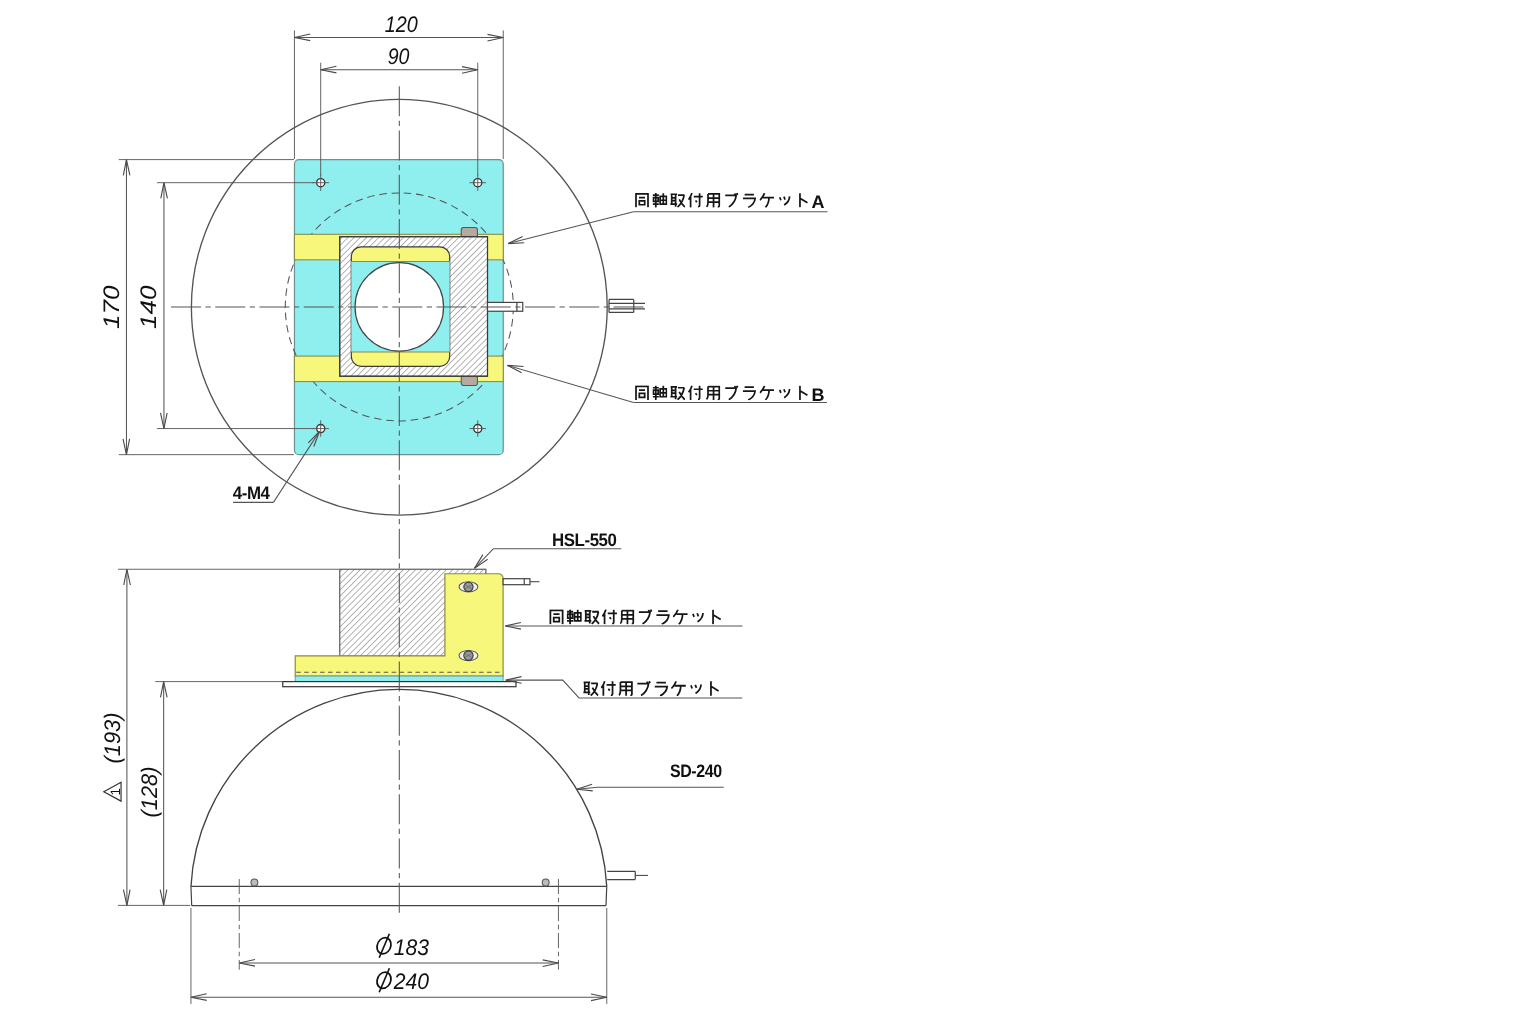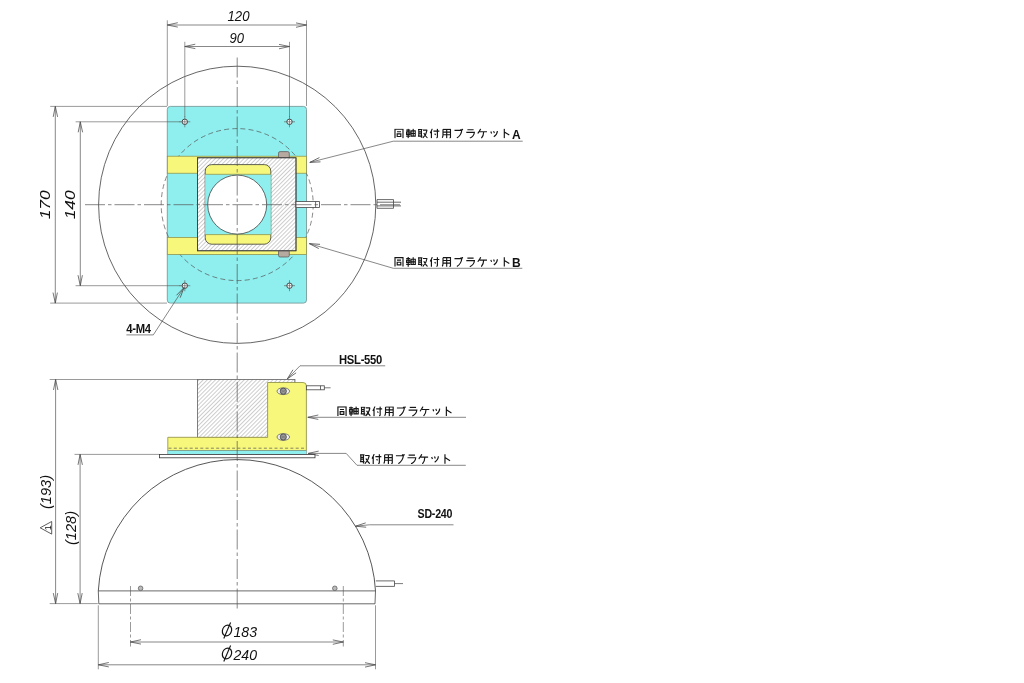--- a/index.html
+++ b/index.html
@@ -1,16 +1,16 @@
 <!DOCTYPE html>
 <html><head>
 <meta charset="utf-8">
 <style>
 html,body{margin:0;padding:0;background:#fff;}
-#page{position:relative;width:892px;height:683px;background:#fff;overflow:hidden;}
+#page{position:relative;width:892px;height:683px;background:#fff;overflow:hidden;padding-left:29px;}
 svg{display:block;}
 .dim{font-family:"Liberation Sans",sans-serif;font-style:italic;font-size:15px;fill:#111;}
 .lbl{font-family:"Liberation Sans",sans-serif;font-weight:bold;font-size:12px;fill:#111;letter-spacing:-0.3px;}
 </style>
 </head>
 <body>
 <div id="page">
 <svg width="1024" height="683" viewBox="0 0 1024 683">
 <defs>
 <pattern id="hatch" patternUnits="userSpaceOnUse" width="2.9" height="2.9" patternTransform="rotate(45)">

